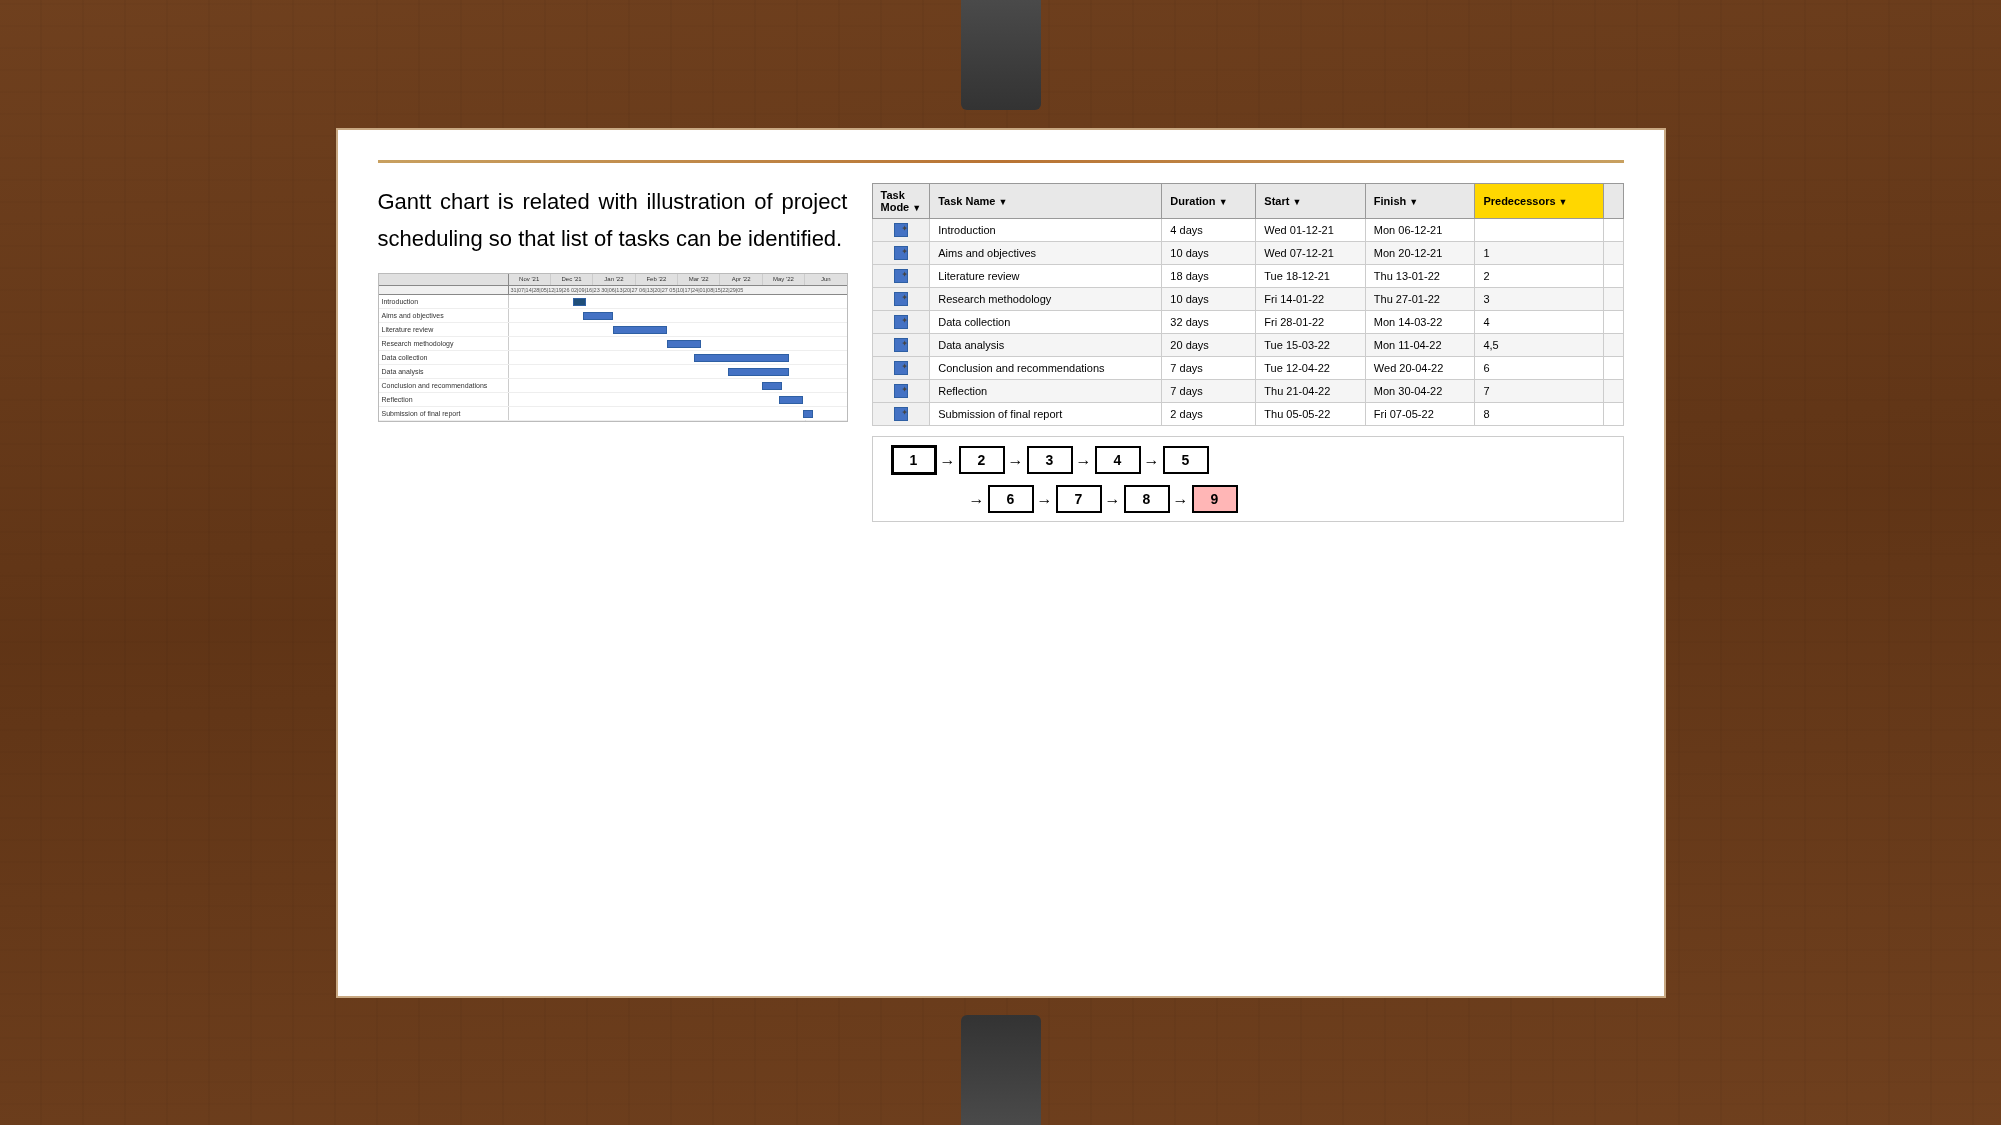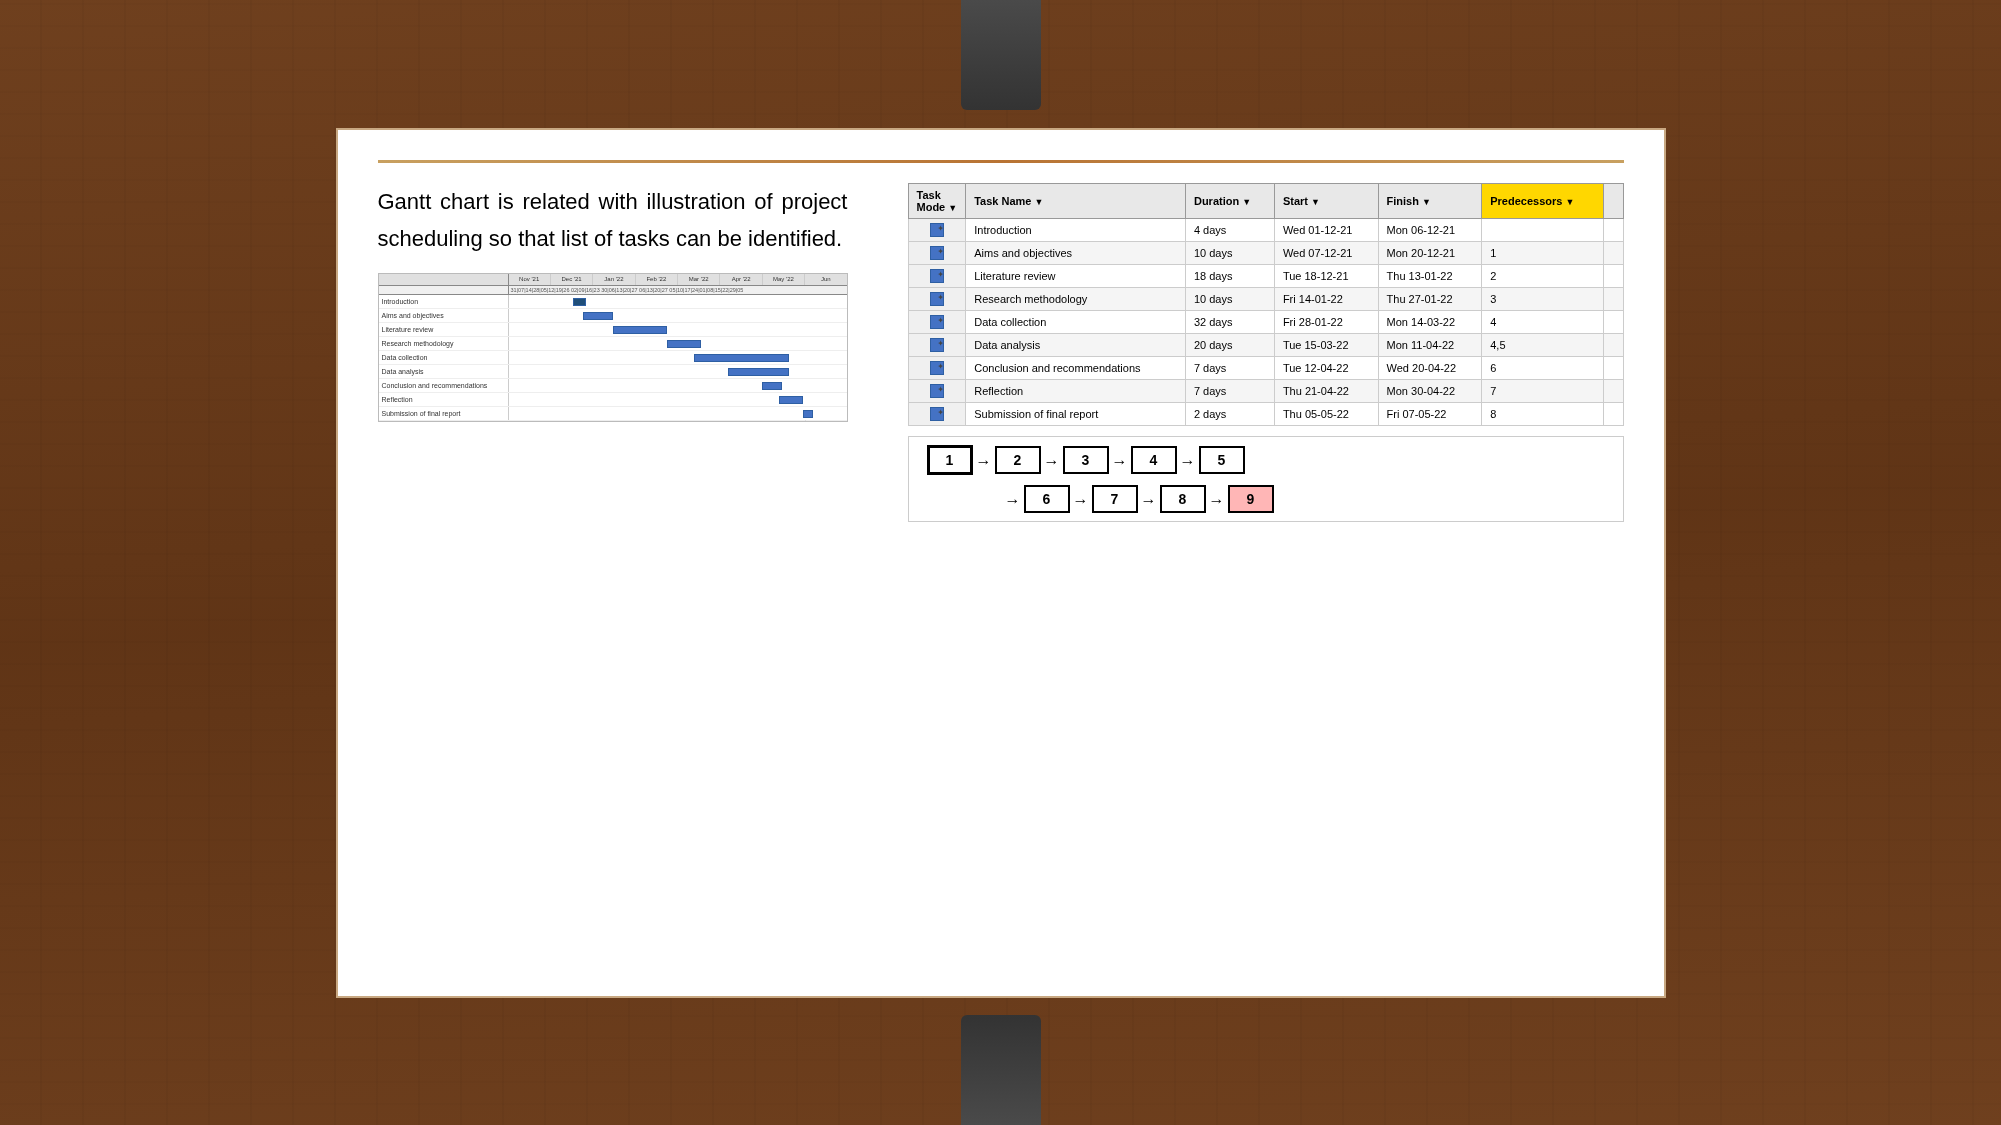--- a/index.html
+++ b/index.html
@@ -115,21 +115,20 @@
       text-align: justify;
       margin-bottom: 16px;
     }
 
     
     .right-side {
       flex: 1;
       display: flex;
       flex-direction: column;
       gap: 10px;
-      margin-left: 36px;
     }
 
     
     .task-table {
       width: 100%;
       border-collapse: collapse;
       font-size: 12px;
       border: 1px solid #999;
     }
 

